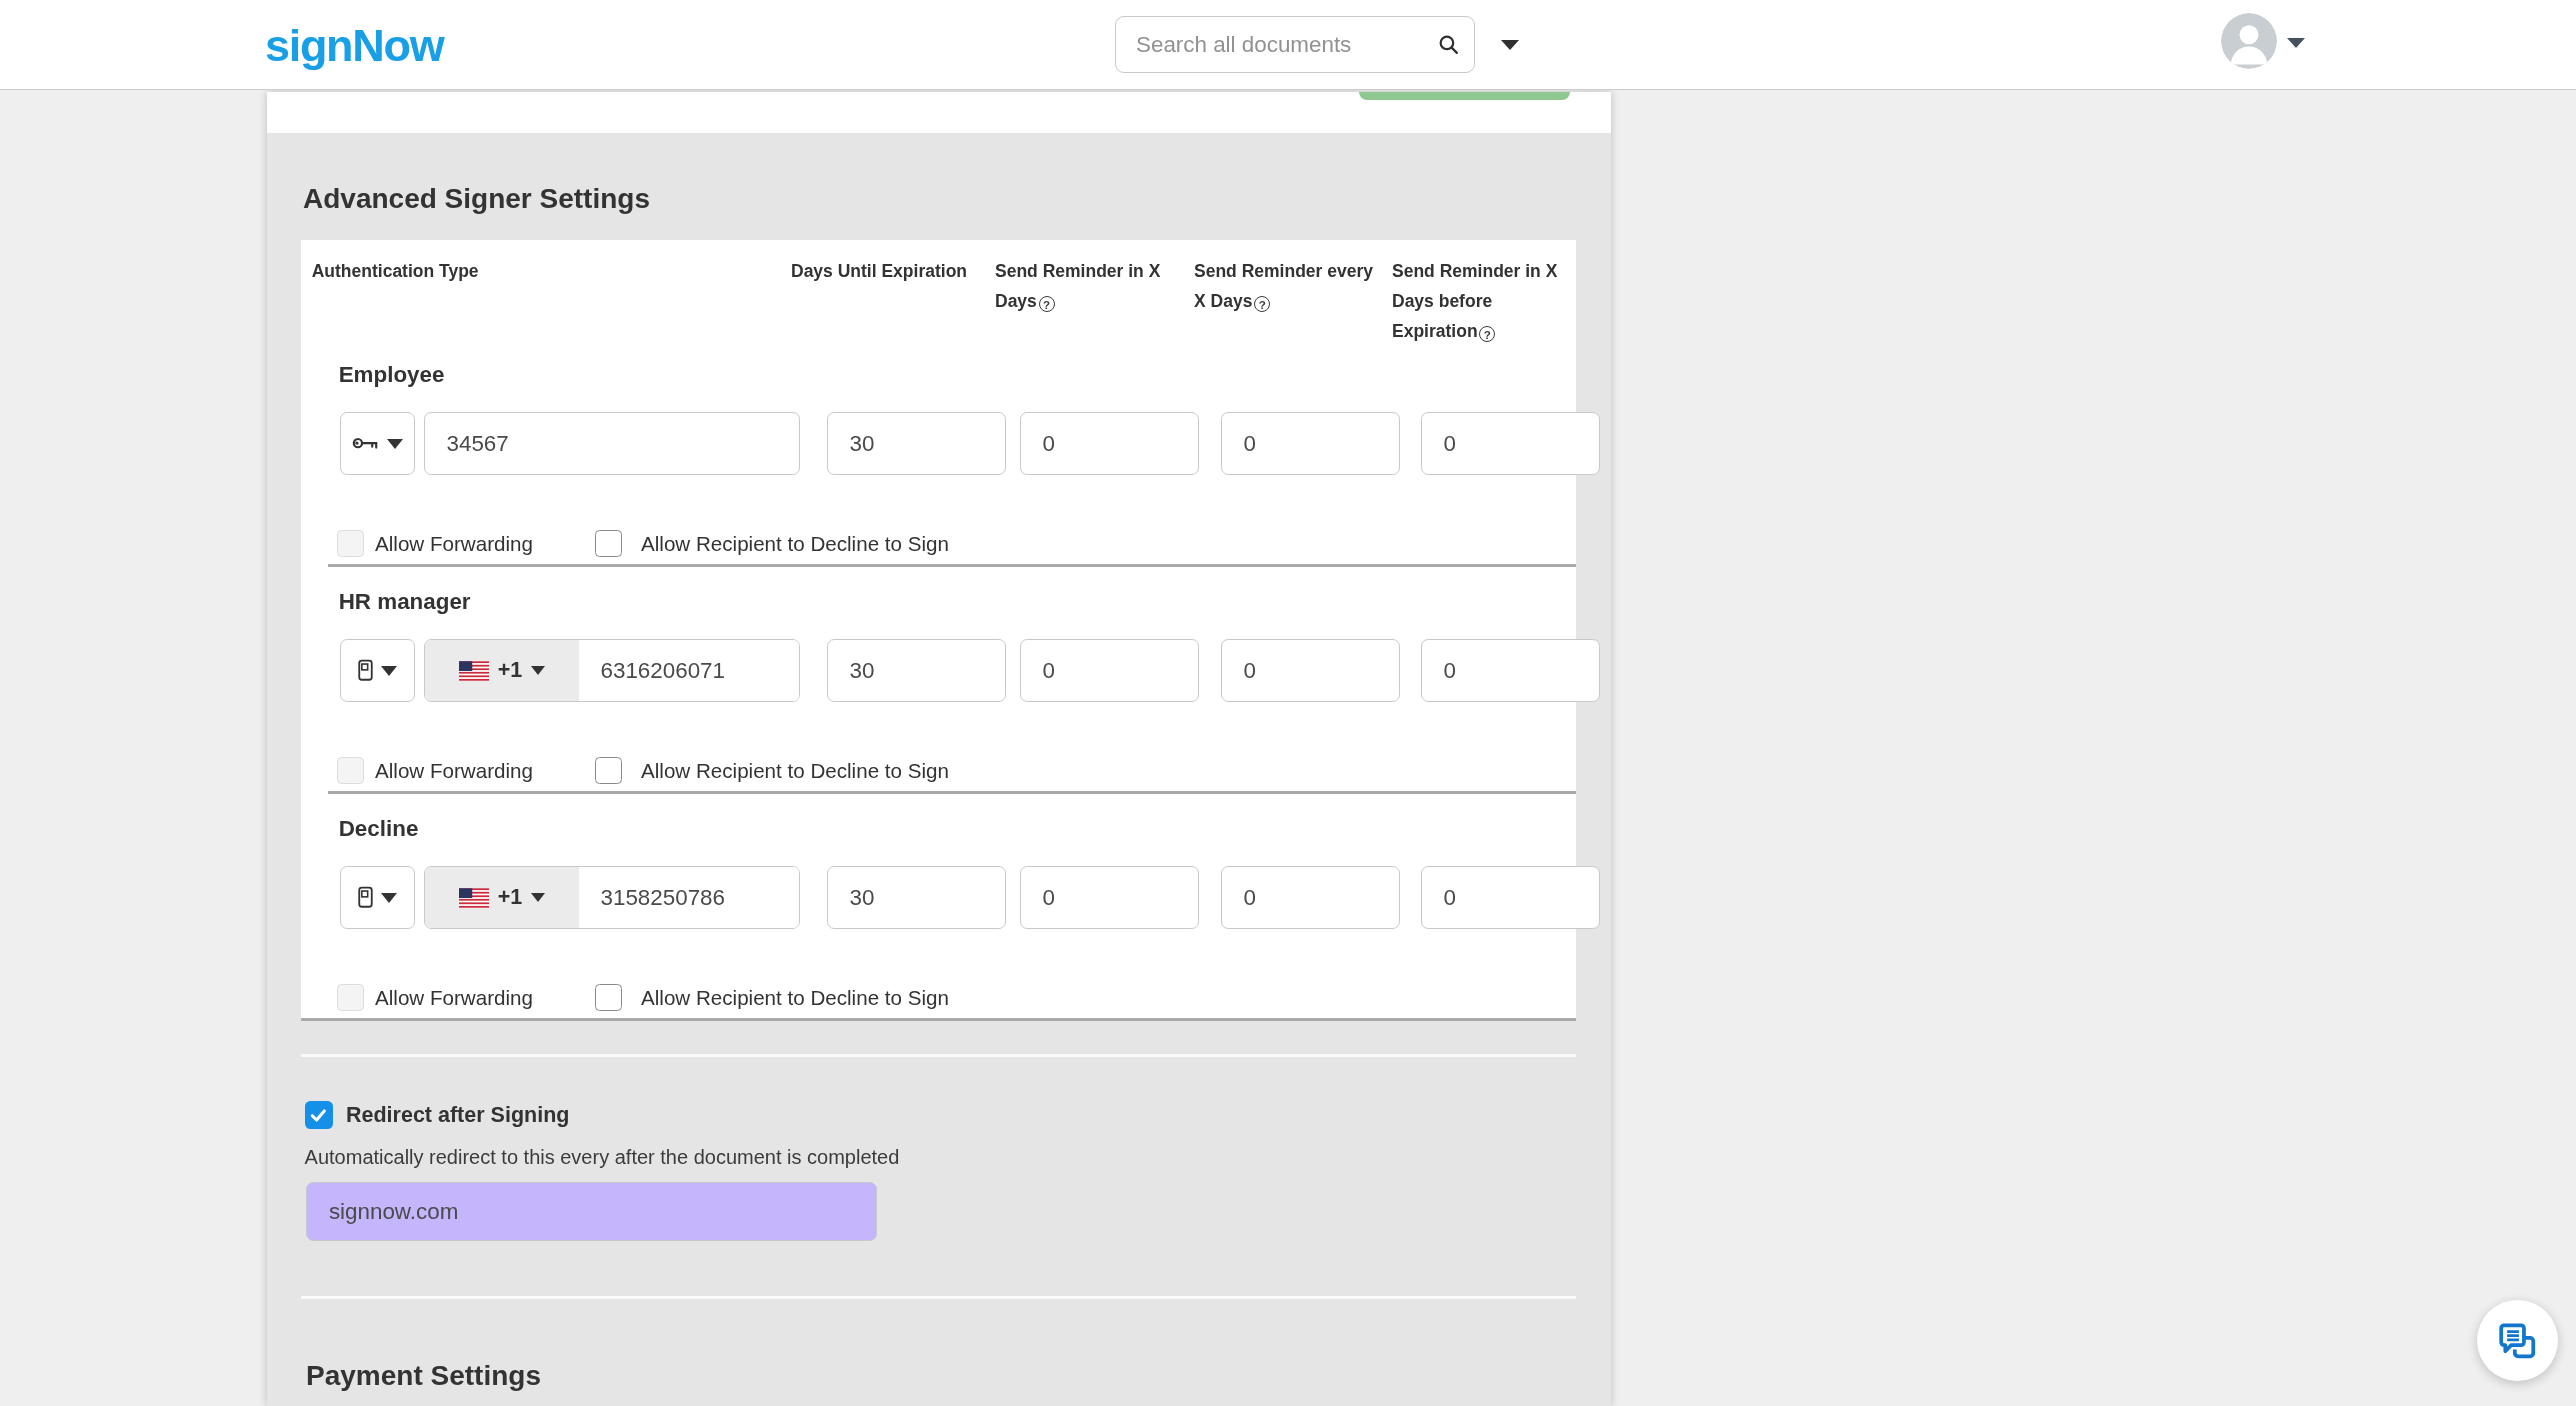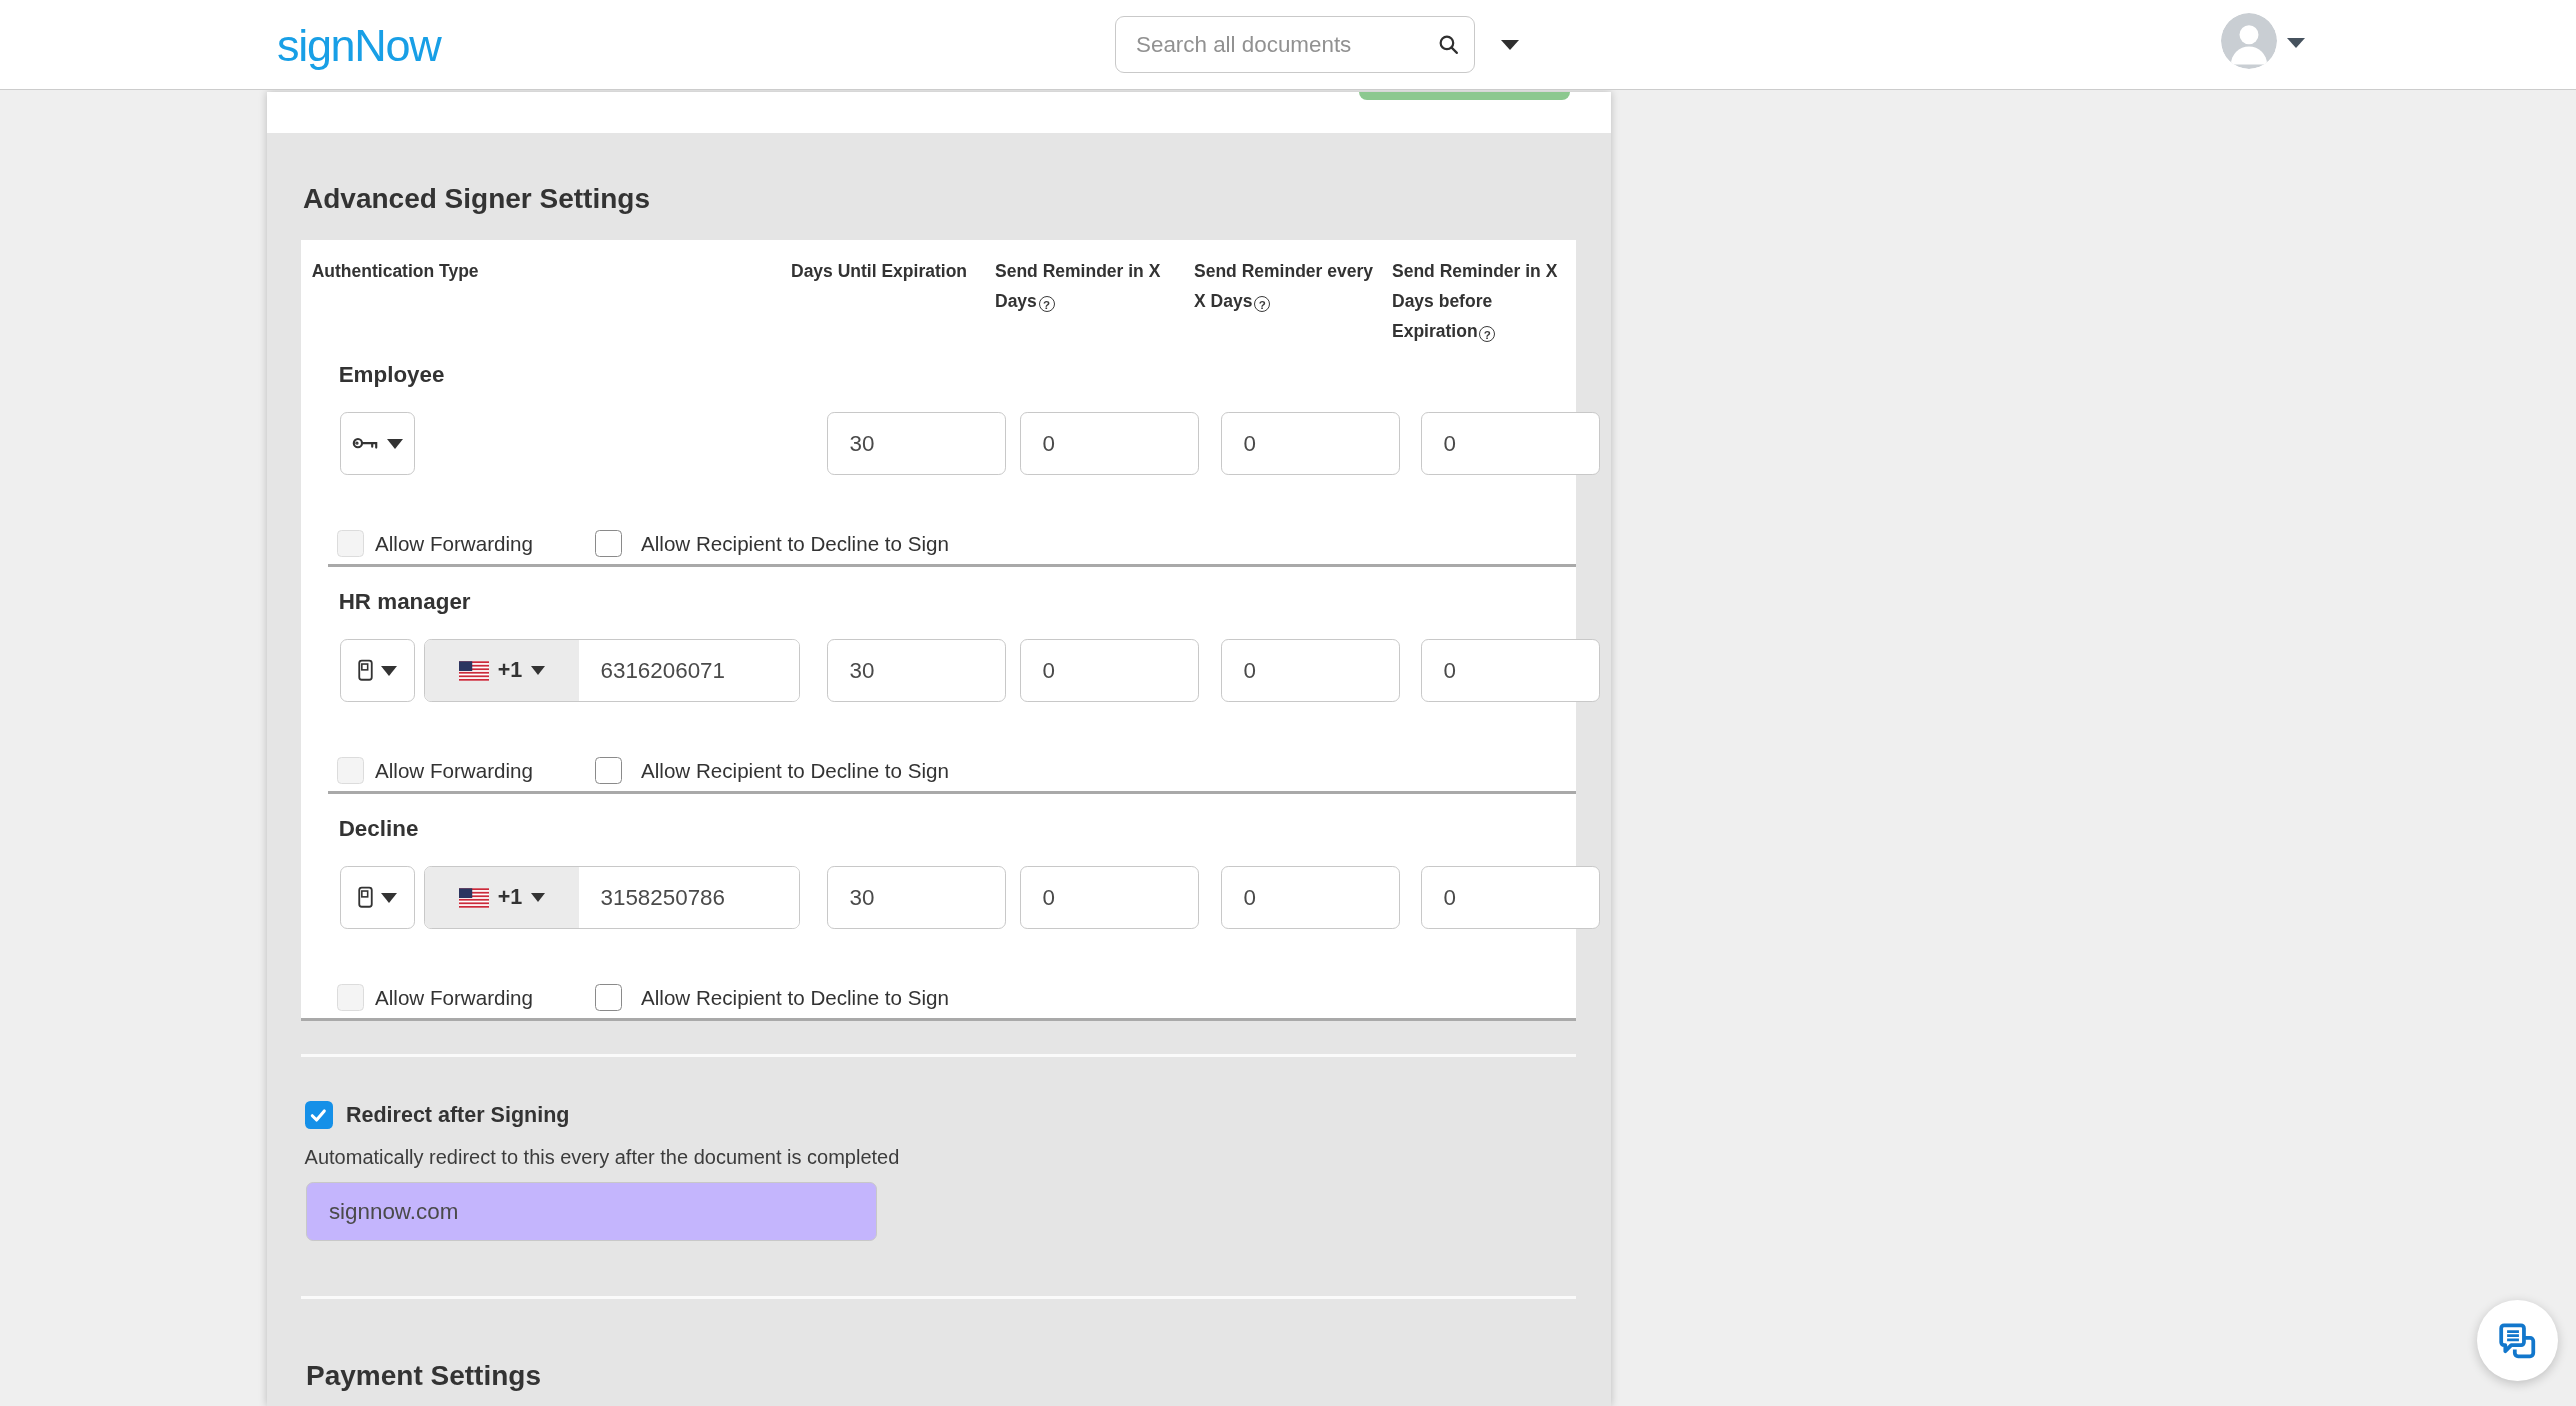--- a/index.html
+++ b/index.html
@@ -2,22 +2,22 @@
 <html style="font-size:14.3px"><head>
 <meta charset="utf-8">
 <style>
   html,body{margin:0;padding:0;}
   body{font-family:"Liberation Sans",sans-serif;background:#efefef;}
   .page{position:relative;width:2576px;height:1406px;overflow:hidden;background:#efefef;}
 
   
   .topbar{position:absolute;left:0;top:0;width:100%;height:90px;background:#ffffff;
           border-bottom:1.8px solid #cccccc;z-index:5;box-sizing:border-box;}
-  .logo{position:absolute;left:265px;top:20px;font-size:45px;font-weight:400;
-        letter-spacing:-1.3px;color:#189fe6;cursor:pointer;margin-left:12px;}
+  .logo{position:absolute;left:265px;top:20px;font-size:45px;font-weight:700;
+        letter-spacing:-1.3px;color:#189fe6;cursor:pointer;}
   .upload-btn{position:absolute;left:802px;top:15px;height:59px;display:flex;align-items:center;
         gap:12.5px;padding:0 23px;background:#1478bd;border:none;border-radius:5.4px;color:#fff;
         font-size:23px;font-weight:700;font-family:"Liberation Sans",sans-serif;cursor:pointer;}
   .search-box{position:absolute;left:1115px;top:16px;width:360px;height:57px;background:#fff;
         border:1.8px solid #c9c9c9;border-radius:9px;box-sizing:border-box;display:flex;}
   .search-box input{flex:1;height:100%;border:none;outline:none;background:transparent;
         padding:0 7.2px 0 20px;font-size:22.4px;color:#444;font-family:"Liberation Sans",sans-serif;}
   .search-box input::placeholder{color:#919191;}
   .search-mag{flex:0 0 auto;margin-right:14.3px;display:flex;align-items:center;}
   .caret{width:0;height:0;border-left:9px solid transparent;border-right:9px solid transparent;
@@ -162,20 +162,21 @@
             <svg viewBox="0 0 30 16" width="27" height="14.3">
               <g fill="none" stroke="#333" stroke-width="2.4" stroke-linecap="round">
                 <circle cx="6.5" cy="8" r="4.6"></circle>
                 <circle cx="5.4" cy="8" r="0.7" fill="#333"></circle>
                 <path d="M11.2 8 H27 V13 M22.5 8 V12"></path>
               </g>
             </svg>
           </span>
           <span class="dd-caret"></span>
         </div>
+        <input class="txt-input" type="text" value="34567" style="">
 
         <input class="num-input c2" type="text" value="30" style="">
         <input class="num-input c3" type="text" value="0" style="">
         <input class="num-input c4" type="text" value="0" style="">
         <input class="num-input c5" type="text" value="0" style="">
 
         <span class="cb light"></span>
         <span class="cb-label l1">Allow Forwarding</span>
         <span class="cb dark"></span>
         <span class="cb-label l2">Allow Recipient to Decline to Sign</span>

